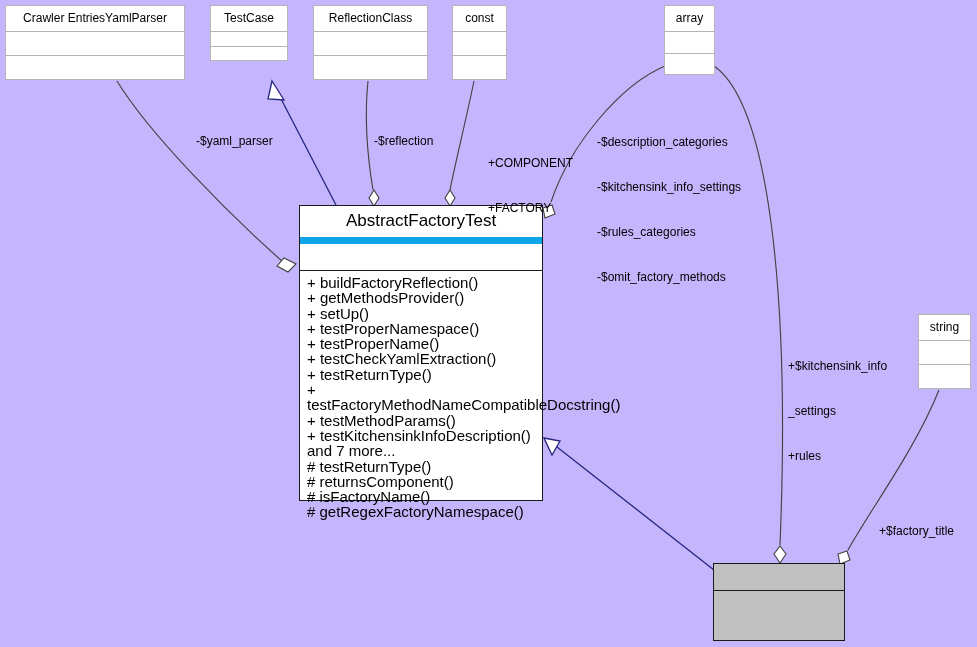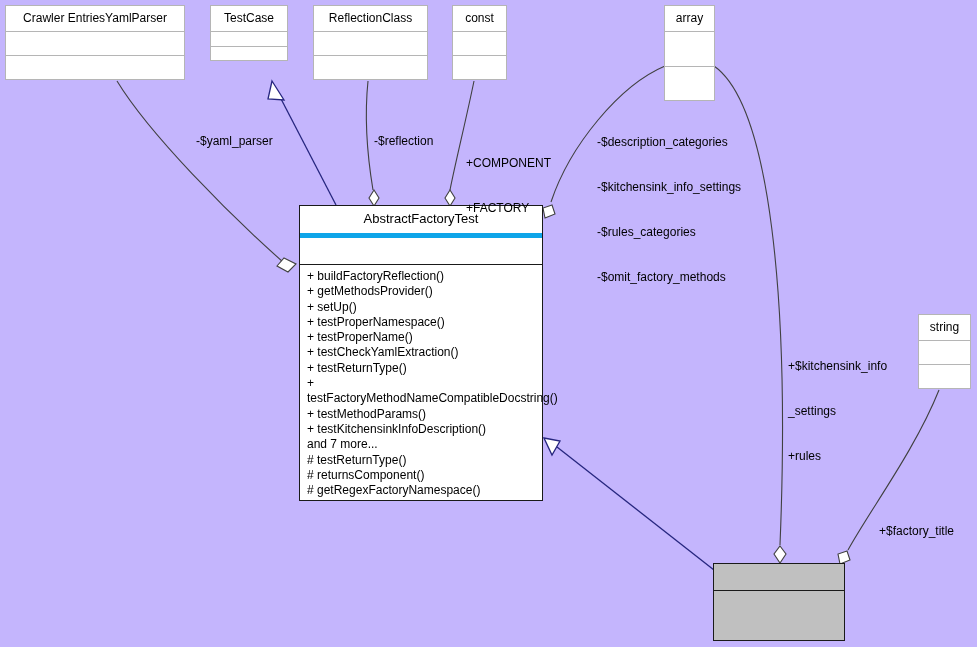--- a/index.html
+++ b/index.html
@@ -51,32 +51,32 @@
   }
   .uml-class .attrs {
     border-bottom: 1px solid #b5b5b5;
   }
 
   
   .uml-class.focus {
     border: 1px solid #1a1a1a;
   }
   .uml-class.focus .title {
-    border-bottom: 5px solid #0ea5e9;
+    border-bottom: 7px solid #0ea5e9;
     padding: 6px 6px 8px 6px;
-    font-size: 13px;
+    font-size: 17px;
   }
   .uml-class.focus .attrs {
     border-bottom: 1px solid #1a1a1a;
   }
   .uml-class.focus .ops {
     padding: 4px 5px 5px 7px;
   }
   .uml-class.focus .ops .op {
-    font-size: 12px;
+    font-size: 15px;
     color: #000;
     line-height: 15.3px;
     white-space: normal;
   }
 
   
   .uml-class.selected {
     border: 1px solid #1a1a1a;
     background: #c0c0c0;
   }
@@ -170,21 +170,21 @@
     <div class="attrs"></div>
     <div class="ops"></div>
   </div>
 
   <div class="uml-class" style="left:452px; top:5px; width:55px; height:75px;">
     <div class="title">const</div>
     <div class="attrs"></div>
     <div class="ops"></div>
   </div>
 
-  <div class="uml-class" style="left:664px; top:5px; width:51px; height:96px;">
+  <div class="uml-class" style="left:664px; top:5px; width:51px; height:70px;">
     <div class="title">array</div>
     <div class="attrs"></div>
     <div class="ops"></div>
   </div>
 
   <div class="uml-class" style="left:918px; top:314px; width:53px; height:75px;">
     <div class="title">string</div>
     <div class="attrs"></div>
     <div class="ops"></div>
   </div>
@@ -199,34 +199,35 @@
       <div class="op">+ testProperNamespace()</div>
       <div class="op">+ testProperName()</div>
       <div class="op">+ testCheckYamlExtraction()</div>
       <div class="op">+ testReturnType()</div>
       <div class="op">+ testFactoryMethodNameCompatibleDocstring()</div>
       <div class="op">+ testMethodParams()</div>
       <div class="op">+ testKitchensinkInfoDescription()</div>
       <div class="op">and 7 more...</div>
       <div class="op"># testReturnType()</div>
       <div class="op"># returnsComponent()</div>
+      <div class="op"># isFactoryName()</div>
       <div class="op"># getRegexFactoryNamespace()</div>
     </div>
   </div>
 
   <div class="uml-class selected" style="left:713px; top:563px; width:132px; height:78px;">
     <div class="attrs" style="height:26px; flex:0 0 26px;"></div>
     <div class="ops"></div>
   </div>
 
   <div class="edge-label left" style="left:196px; top:134px;">-$yaml_parser</div>
 
   <div class="edge-label left" style="left:374px; top:134px;">-$reflection</div>
 
-  <div class="edge-label" style="left:466px; top:126px; width:110px;">
+  <div class="edge-label" style="left:488px; top:126px; width:110px;">
     <div>+COMPONENT</div>
     <div>+FACTORY</div>
   </div>
 
   <div class="edge-label" style="left:597px; top:105px; width:170px;">
     <div>-$description_categories</div>
     <div>-$kitchensink_info_settings</div>
     <div>-$rules_categories</div>
     <div>-$omit_factory_methods</div>
   </div>

